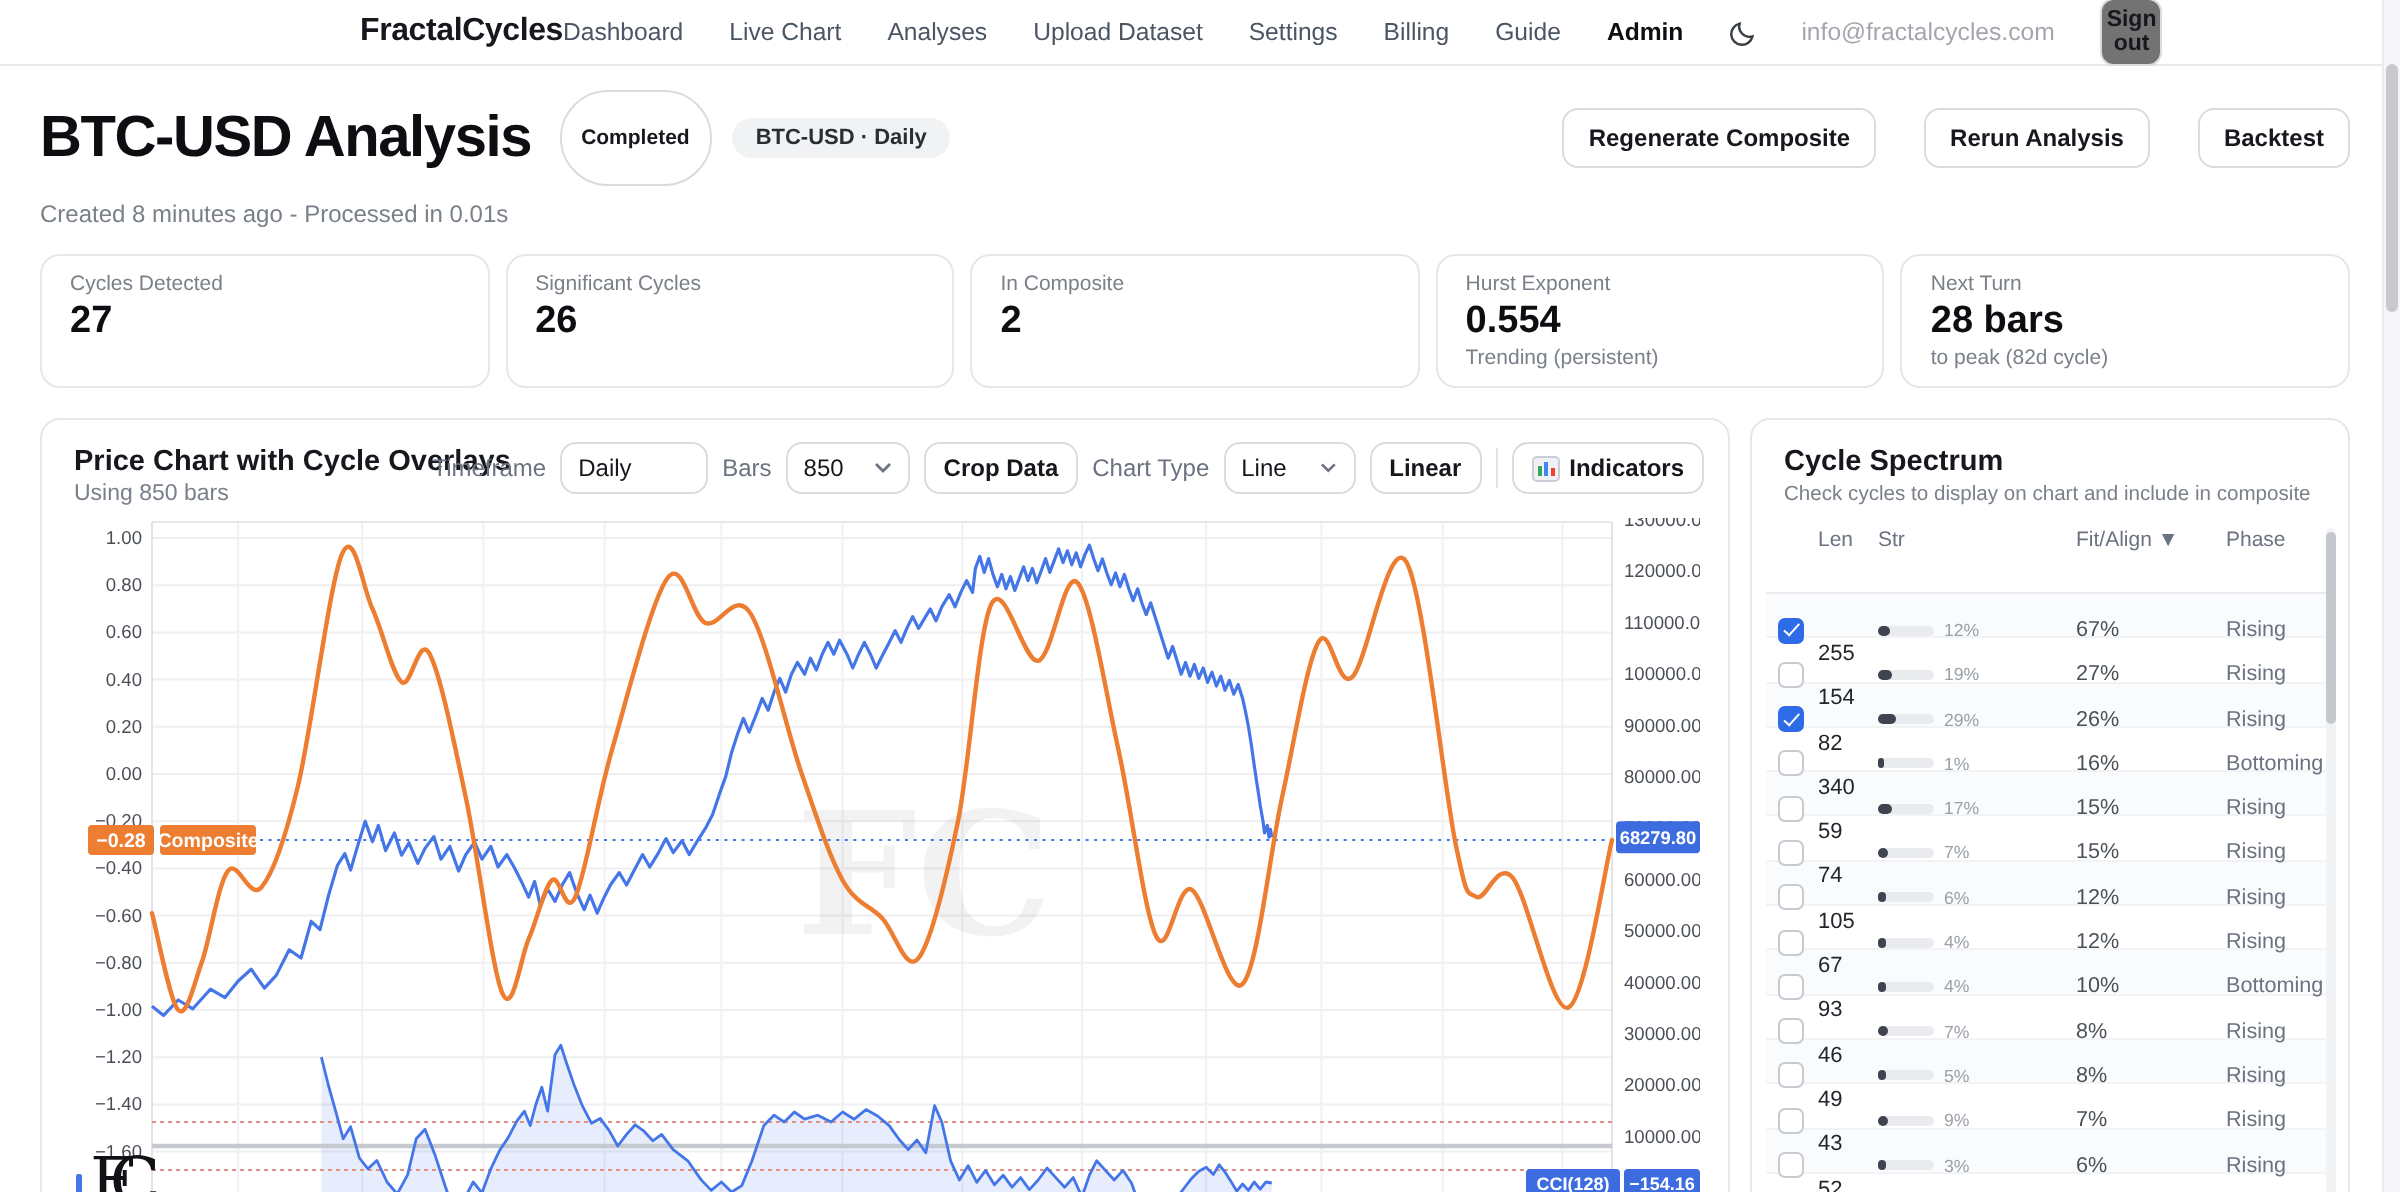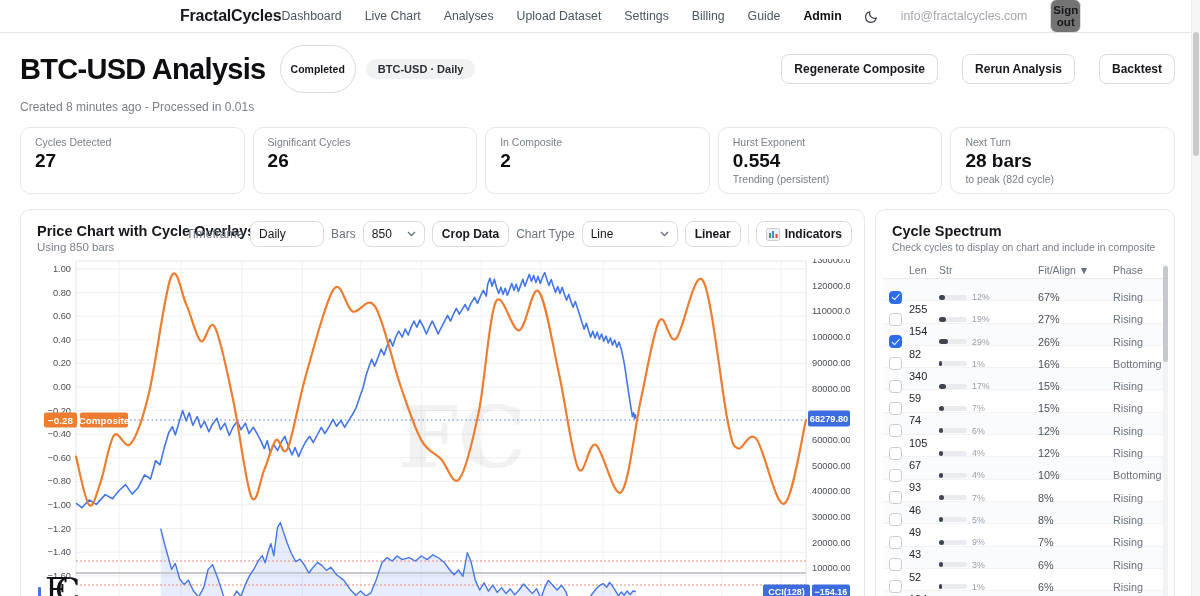--- a/index.html
+++ b/index.html
@@ -31,36 +31,36 @@
   .stat .sub{font-size:10.5px;color:#7a8089;margin-top:1px;}
   
   .main{display:flex;gap:10px;margin-top:15px;height:440px;}
   .card{border:1px solid #e5e7ea;border-radius:10px;background:#fff;position:relative;box-sizing:border-box;}
   .chart-card{width:845px;}
   .ch-head{padding:13px 16px 0;}
   .ch-title{font-size:14.5px;font-weight:700;}
   .ch-sub{font-size:11.5px;color:#7a8089;margin-top:2px;}
   .toolbar{position:absolute;top:11px;right:12px;display:flex;align-items:center;gap:7px;font-size:12px;color:#6b7280;}
   .sel{display:flex;align-items:center;justify-content:space-between;border:1px solid #d9dbe0;border-radius:8px;padding:5px 8px;color:#16181d;font-weight:500;cursor:pointer;background:#fff;box-sizing:border-box;}
-  .w74{width:74px;gap:46px;} .w62{width:62px;} .w84{width:96px;gap:17px;}
+  .w74{width:74px;gap:46px;} .w62{width:62px;} .w84{width:66px;gap:17px;}
   .tbtn{background:#fff;border:1px solid #d9dbe0;border-radius:8px;padding:5px 9px;font-size:12px;font-weight:600;color:#16181d;cursor:pointer;display:flex;align-items:center;gap:5px;}
   .tdiv{width:1px;height:20px;background:#e2e4e8;}
   #chartsvg{position:absolute;left:16px;top:49px;}
   
   .fcl{position:absolute;left:24px;top:364px;line-height:1;}
   .fcl .mark{font-family:"DejaVu Serif","Liberation Serif",serif;font-size:33px;color:#101215;letter-spacing:-13px;display:block;}
   .fcl .cap{display:block;font-size:4px;color:#9aa0a8;letter-spacing:1px;margin-top:3px;margin-left:1px;}
   .blue-tick{position:absolute;left:17px;top:377px;width:3px;height:14px;background:#4576e8;border-radius:1px;}
   
   .spec-card{width:300px;padding:13px 16px 0;overflow:hidden;}
   .sp-title{font-size:14.5px;font-weight:700;}
   .sp-sub{font-size:10.3px;color:#7a8089;margin-top:3px;white-space:nowrap;}
   .sp-table{margin:7px -9px 0;}
   .grid{display:grid;grid-template-columns:20px 30px 99px 75px 1fr;align-items:center;padding-left:6px;}
-  .sp-hrow{font-size:10.5px;color:#6b7280;padding-top:4px;padding-bottom:2px;border-bottom:1px solid #ececef;}
+  .sp-hrow{font-size:10.5px;color:#6b7280;padding-top:4px;padding-bottom:20px;border-bottom:1px solid #ececef;}
   .sp-row{height:21.3px;border-bottom:1px solid #f2f3f5;font-size:11px;}
   .sp-row.alt{background:#fafbfc;}
   .cb{width:13px;height:13px;border:1.5px solid #c6cad1;border-radius:3.5px;box-sizing:border-box;cursor:pointer;background:#fff;position:relative;}
   .cb.on{background:#2e6be6;border-color:#2e6be6;}
   .cb.on::after{content:"";position:absolute;left:3.5px;top:0.8px;width:3px;height:6.5px;border:solid #fff;border-width:0 1.8px 1.8px 0;transform:rotate(42deg);}
   .len{color:#22252a;margin-top:24px;}
   .strx{display:flex;align-items:center;gap:5px;}
   .track{width:28px;height:5px;background:#eaebee;border-radius:3px;position:relative;}
   .pill{position:absolute;left:0;top:0;height:5px;background:#3f4450;border-radius:3px;}
   .pct{font-size:8.8px;color:#9aa0a8;}

